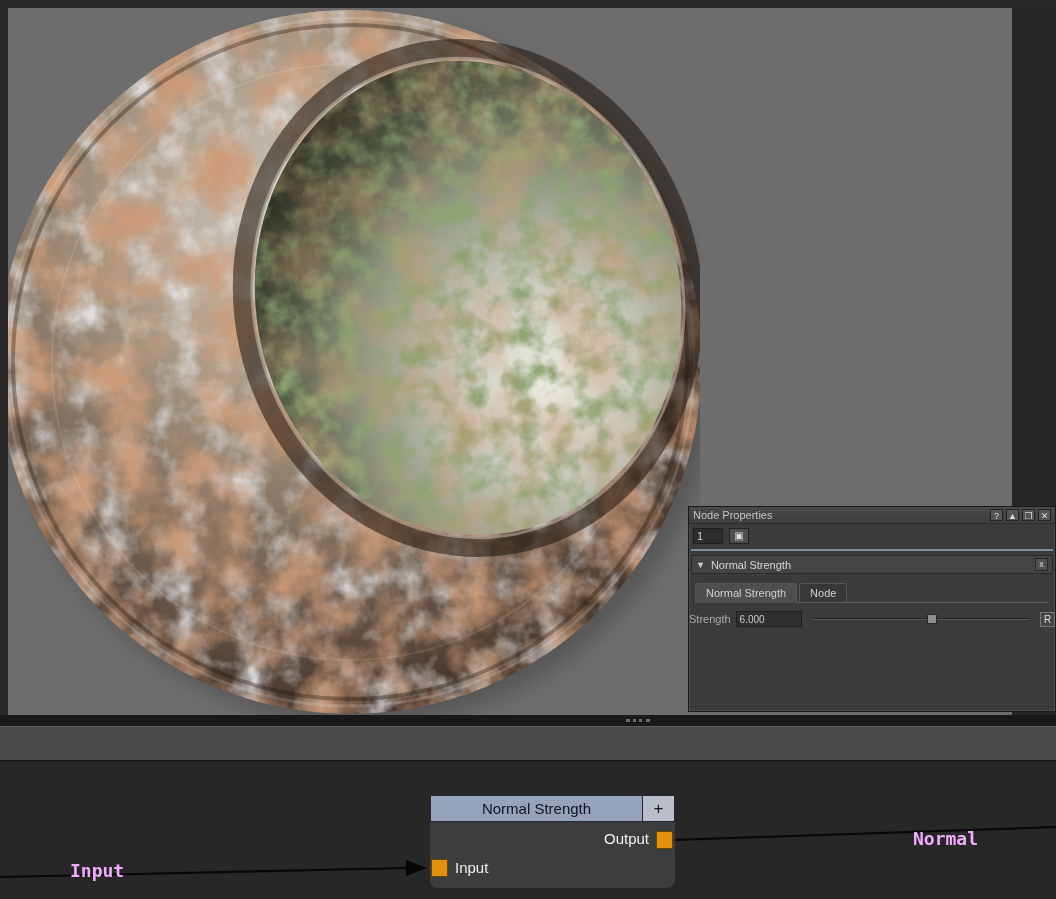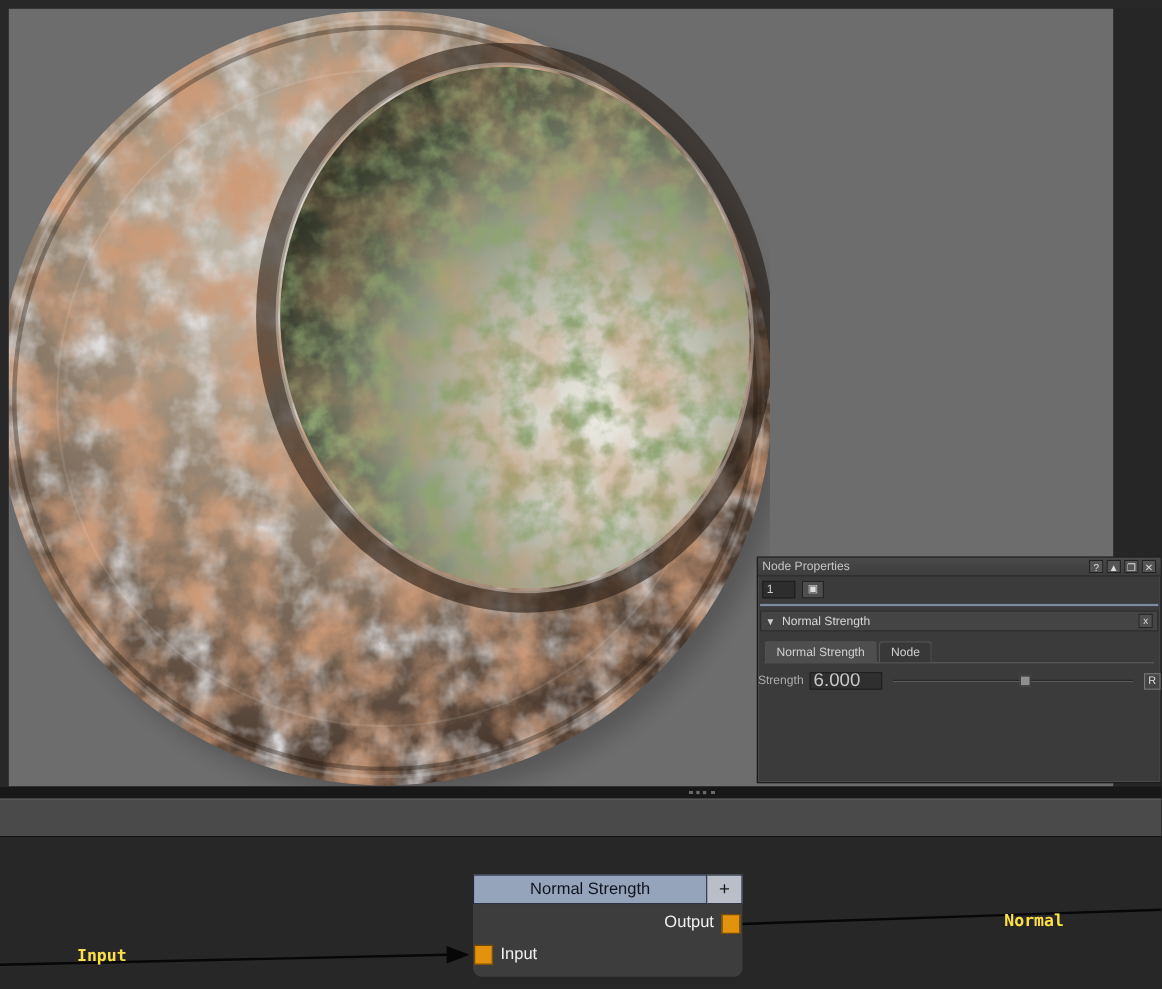--- a/index.html
+++ b/index.html
@@ -36,21 +36,21 @@
   .np-section-close { margin-left:auto; width:13px; height:13px; line-height:11px; text-align:center;
                       background:#505050; border:1px solid #262626; color:#ddd; font-size:9px; cursor:pointer; }
   .np-tabs { display:flex; align-items:flex-end; margin:8px 6px 0 6px; border-bottom:1px solid #5c5c5c; }
   .np-tab { padding:3px 10px 3px 10px; background:#383838; border:1px solid #555; border-bottom:none;
             border-radius:3px 3px 0 0; margin-right:2px; color:#d0d0d0; cursor:pointer; }
   .np-tab.active { background:#4e4e4e; position:relative; top:1px; padding-bottom:4px; }
   .np-content { padding:8px 0; }
   .np-strength-row { display:flex; align-items:center; }
   .np-label { color:#aaaaaa; margin-right:5px; }
   .np-value { width:66px; height:16px; background:#2f2f2f; border:1px solid #1f1f1f; color:#c8c8c8;
-              font-size:17px; padding:0 3px; font-family:"Liberation Sans",sans-serif; }
+              font-size:10px; padding:0 3px; font-family:"Liberation Sans",sans-serif; }
   .np-slider { position:relative; flex:1; height:16px; margin:0 10px; cursor:pointer; }
   .np-slider-track { position:absolute; left:0; right:0; top:7px; height:2px; background:#232323;
                      border-bottom:1px solid #5a5a5a; }
   .np-slider-handle { position:absolute; top:3px; width:10px; height:10px; background:#8f8f8f;
                       border:1px solid #2a2a2a; margin-left:-5px; cursor:pointer; }
   .np-reset { width:15px; height:15px; background:#454545; border:1px solid #777; color:#ddd;
               font-size:10px; line-height:13px; text-align:center; cursor:pointer; }
 
   
   .splitter { position:absolute; left:0; top:715px; width:1056px; height:11px; background:#181818; }
@@ -70,21 +70,21 @@
   .ng-add { flex:1; background:#b9bec8; border:1px solid #23293a; border-left:none; color:#16181c;
             font-size:17px; display:flex; align-items:center; justify-content:center; cursor:pointer; }
   .ng-body { position:relative; height:66px; background:#3d3d3d; border-radius:0 0 8px 8px; }
   .ng-port { position:absolute; width:17px; height:18px; background:#e3920e; border:1px solid #6d4606; cursor:crosshair; }
   .ng-port-out { right:2px; top:9px; }
   .ng-port-in { left:1px; top:37px; }
   .ng-out-label { position:absolute; right:26px; top:8px; color:#f0f0f0; font-size:15px; }
   .ng-in-label { position:absolute; left:25px; top:37px; color:#f0f0f0; font-size:15px; }
 
   .wire-label { position:absolute; font-family:"DejaVu Sans Mono", monospace; font-weight:bold;
-                font-size:15px; color:#fde047; }
+                font-size:18px; color:#f0abfc; }
   .wire-label-input { left:70px; top:860px; }
   .wire-label-output { left:913px; top:828px; }
 </style>
 </head>
 <body>
 
 <div class="stage">
 
   <div class="viewport">
     <svg class="sphere-svg" width="700" height="716" viewBox="0 0 700 716">

